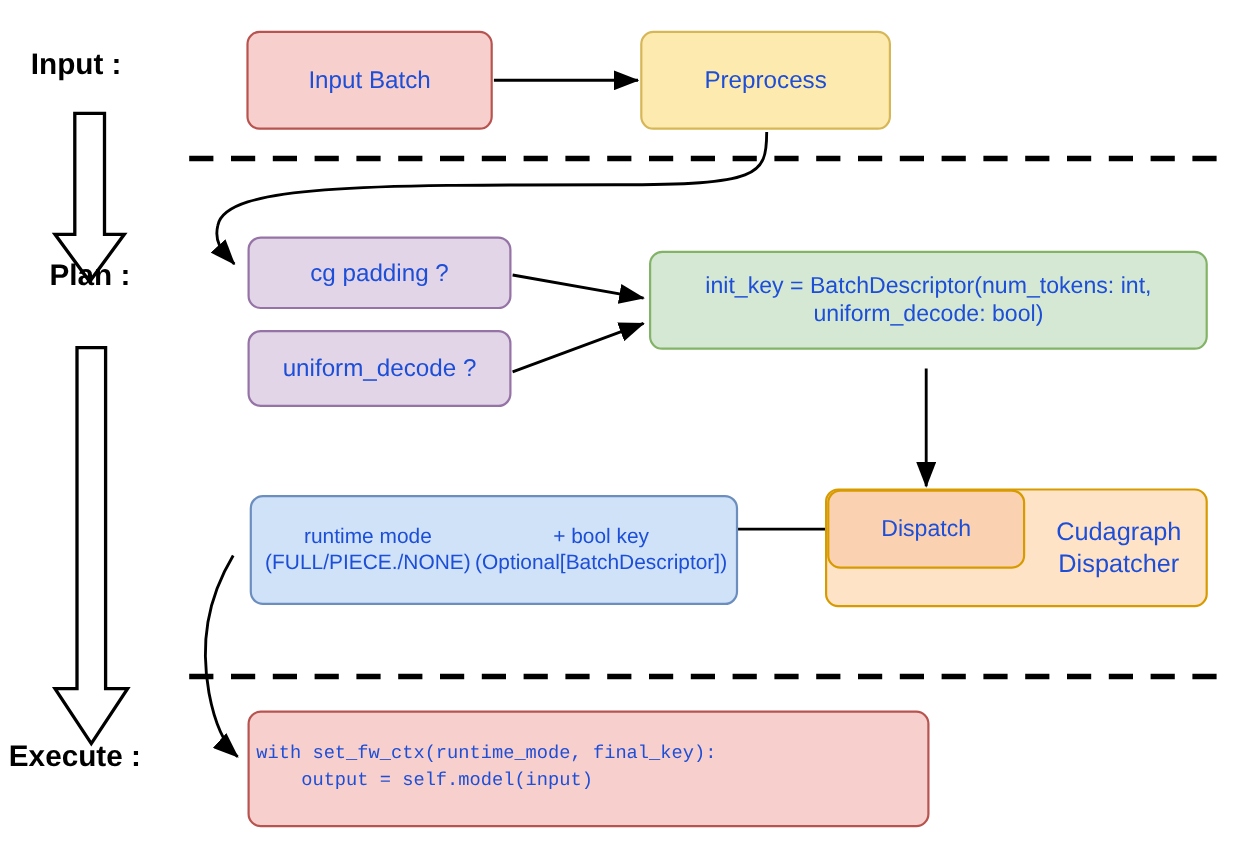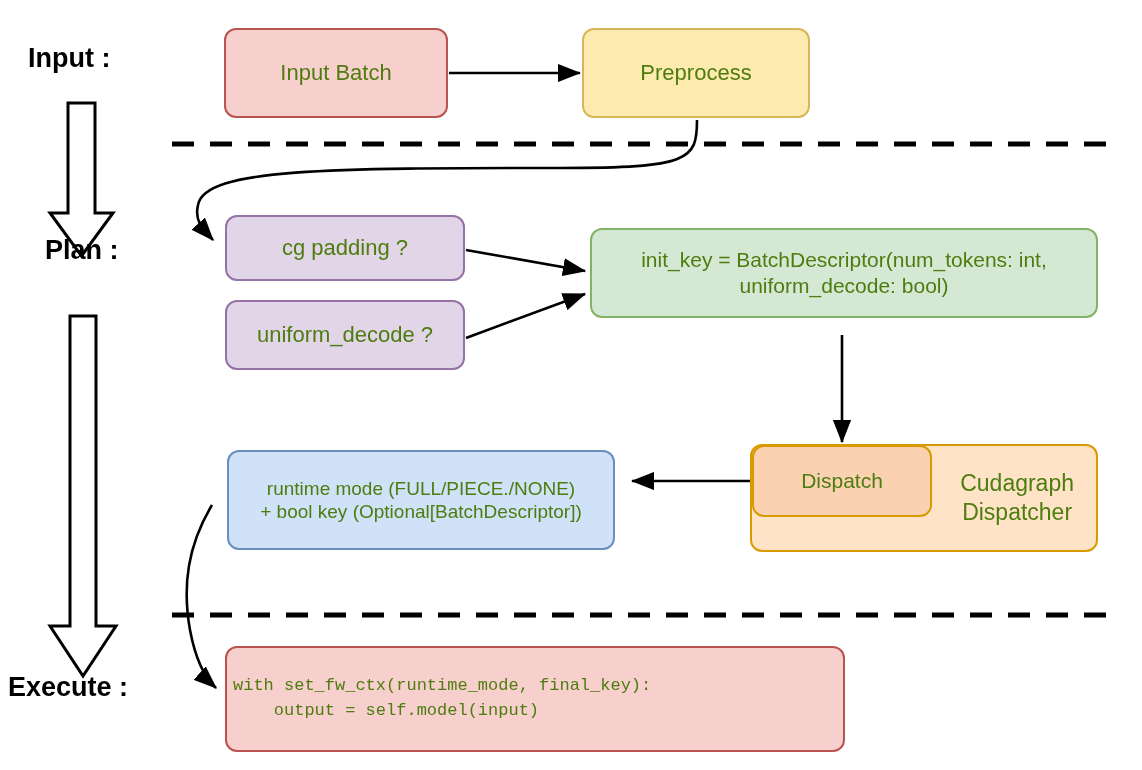--- a/index.html
+++ b/index.html
@@ -33,21 +33,21 @@
     position: absolute;
     box-sizing: border-box;
     border-style: solid;
     border-width: 2px;
     border-radius: 12px;
     display: flex;
     align-items: center;
     justify-content: center;
     text-align: center;
     font-family: "Liberation Sans", sans-serif;
-    color: #4d7c0f;
+    color: #1d4ed8;
     line-height: 1.22;
     padding: 2px 8px;
   }
   .node-input-batch {
     background: #f7cfcc;
     border-color: #b85450;
     font-size: 22px;
   }
   .node-preprocess {
     background: #fdeaae;
@@ -177,21 +177,21 @@
     <div class="node-dispatcher-label">
       <div>Cudagraph</div>
       <div>Dispatcher</div>
     </div>
   </div>
 
   <div class="node node-dispatch" style="left:752px; top:445px; width:180px; height:72px;">
     <span>Dispatch</span>
   </div>
 
-  <div class="node node-blue" style="left:227px; top:450px; width:388px; height:100px; flex-direction:column;">
+  <div class="node node-blue" style="left:227px; top:450px; width:444px; height:100px; flex-direction:row;">
     <span>runtime mode (FULL/PIECE./NONE)</span>
     <span>+ bool key (Optional[BatchDescriptor])</span>
   </div>
 
   <div class="node node-code" style="left:225px; top:646px; width:620px; height:106px; flex-direction:column; align-items:flex-start; justify-content:center;">
     <span>with set_fw_ctx(runtime_mode, final_key):</span>
     <span>    output = self.model(input)</span>
   </div>
 
 </div>

